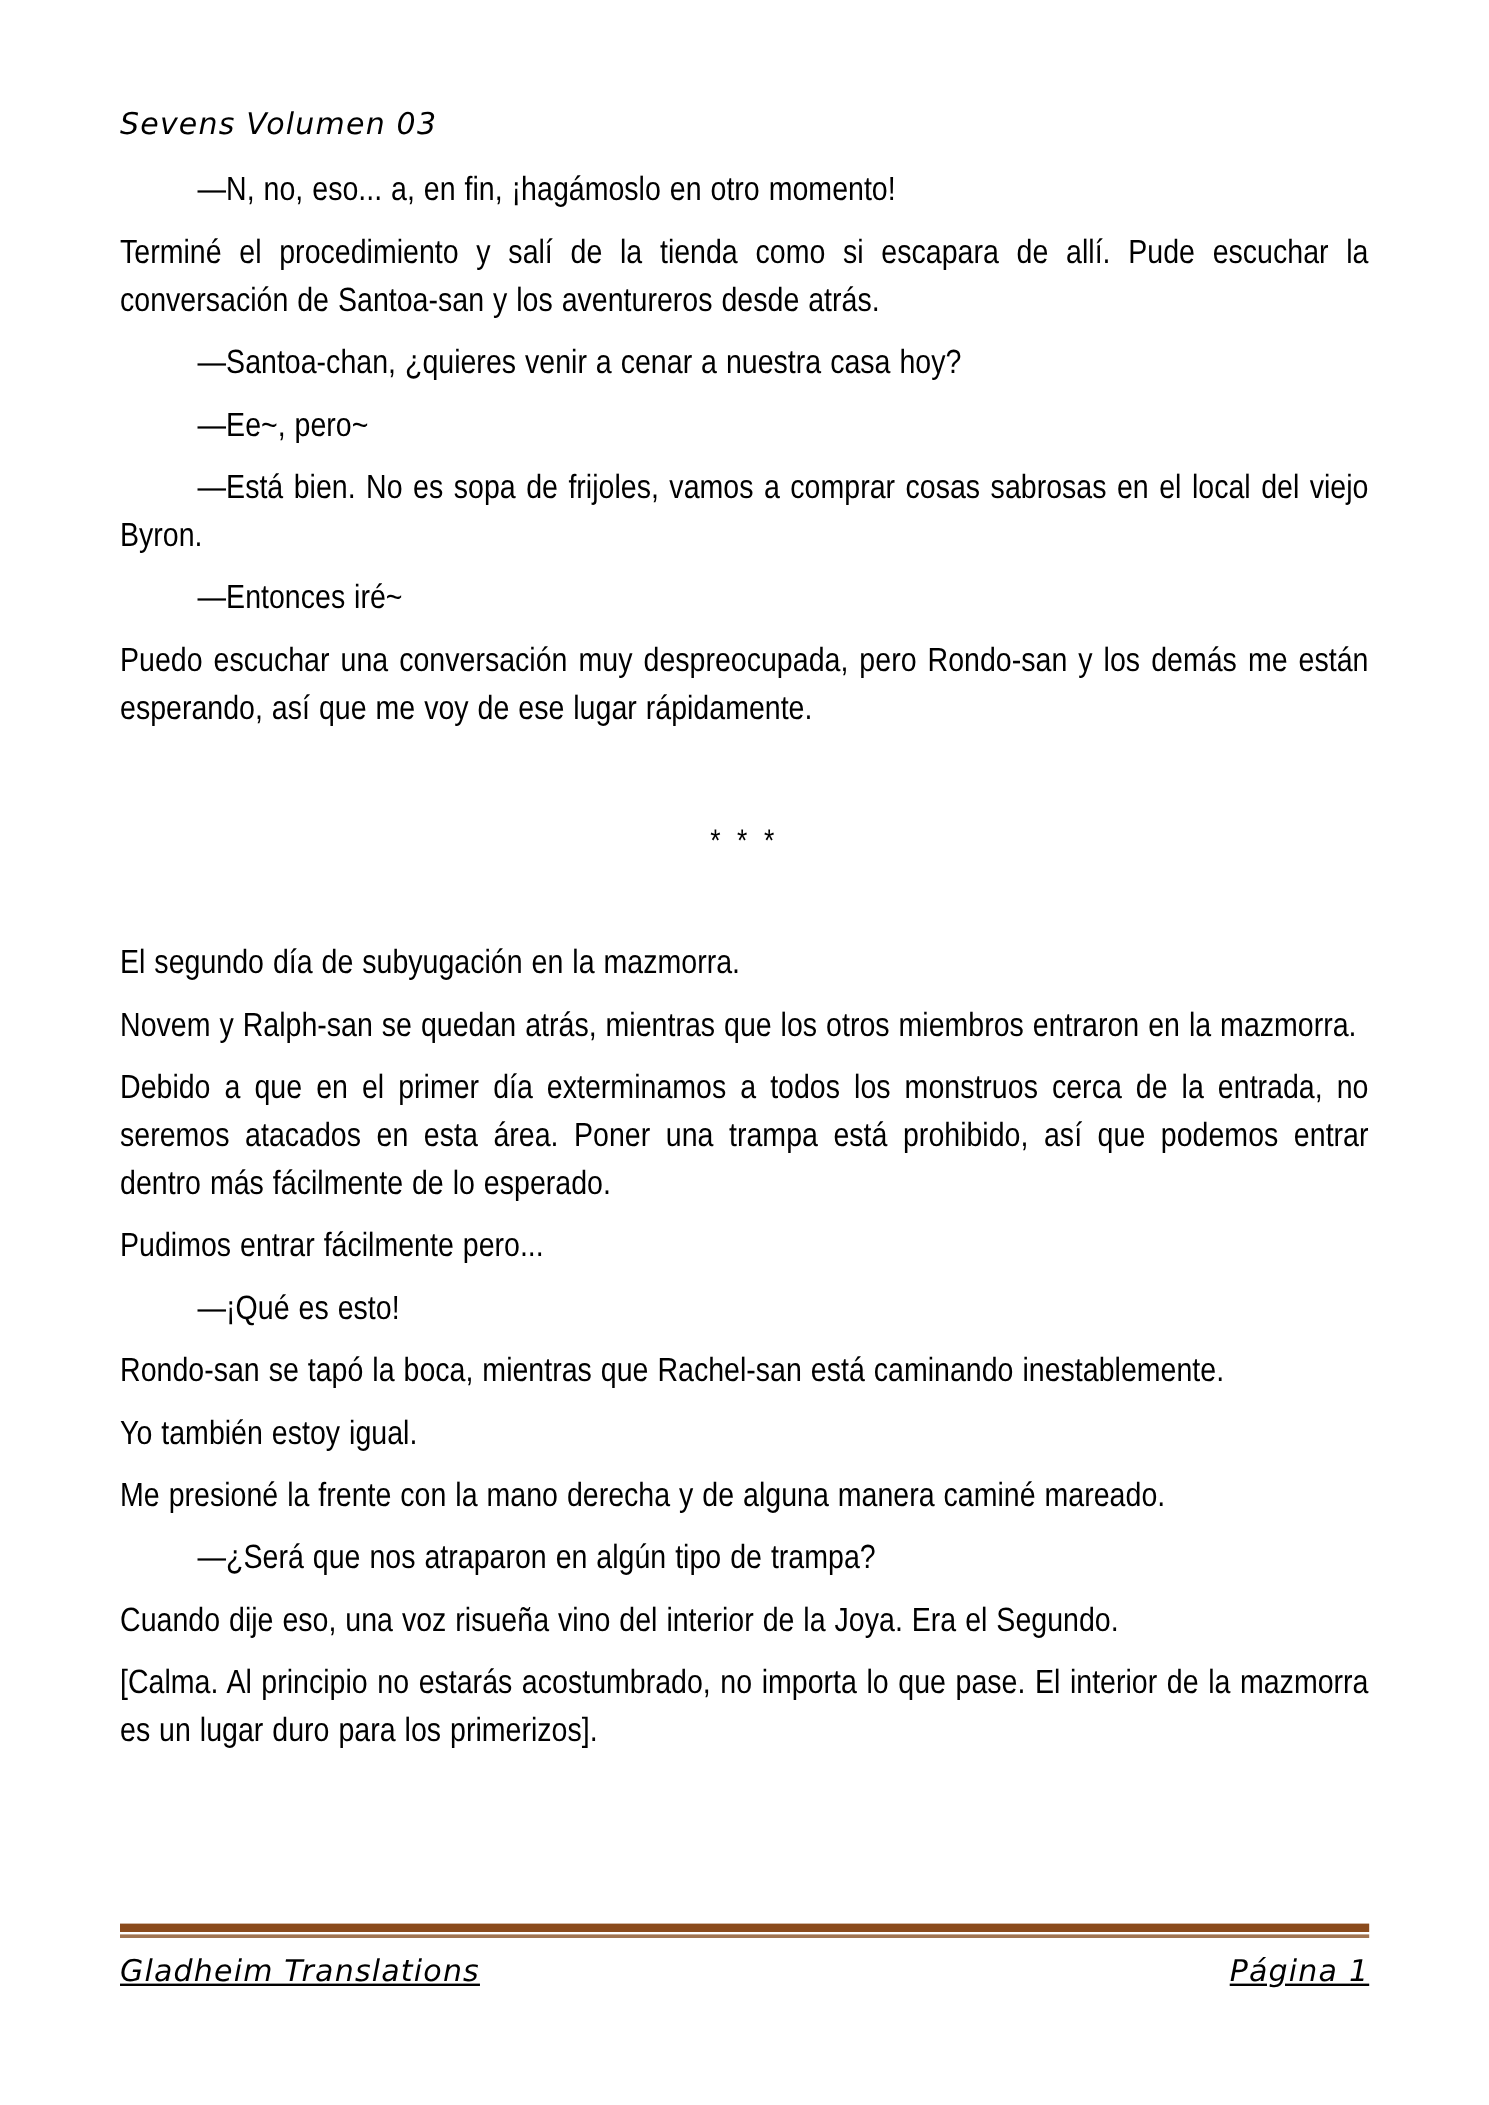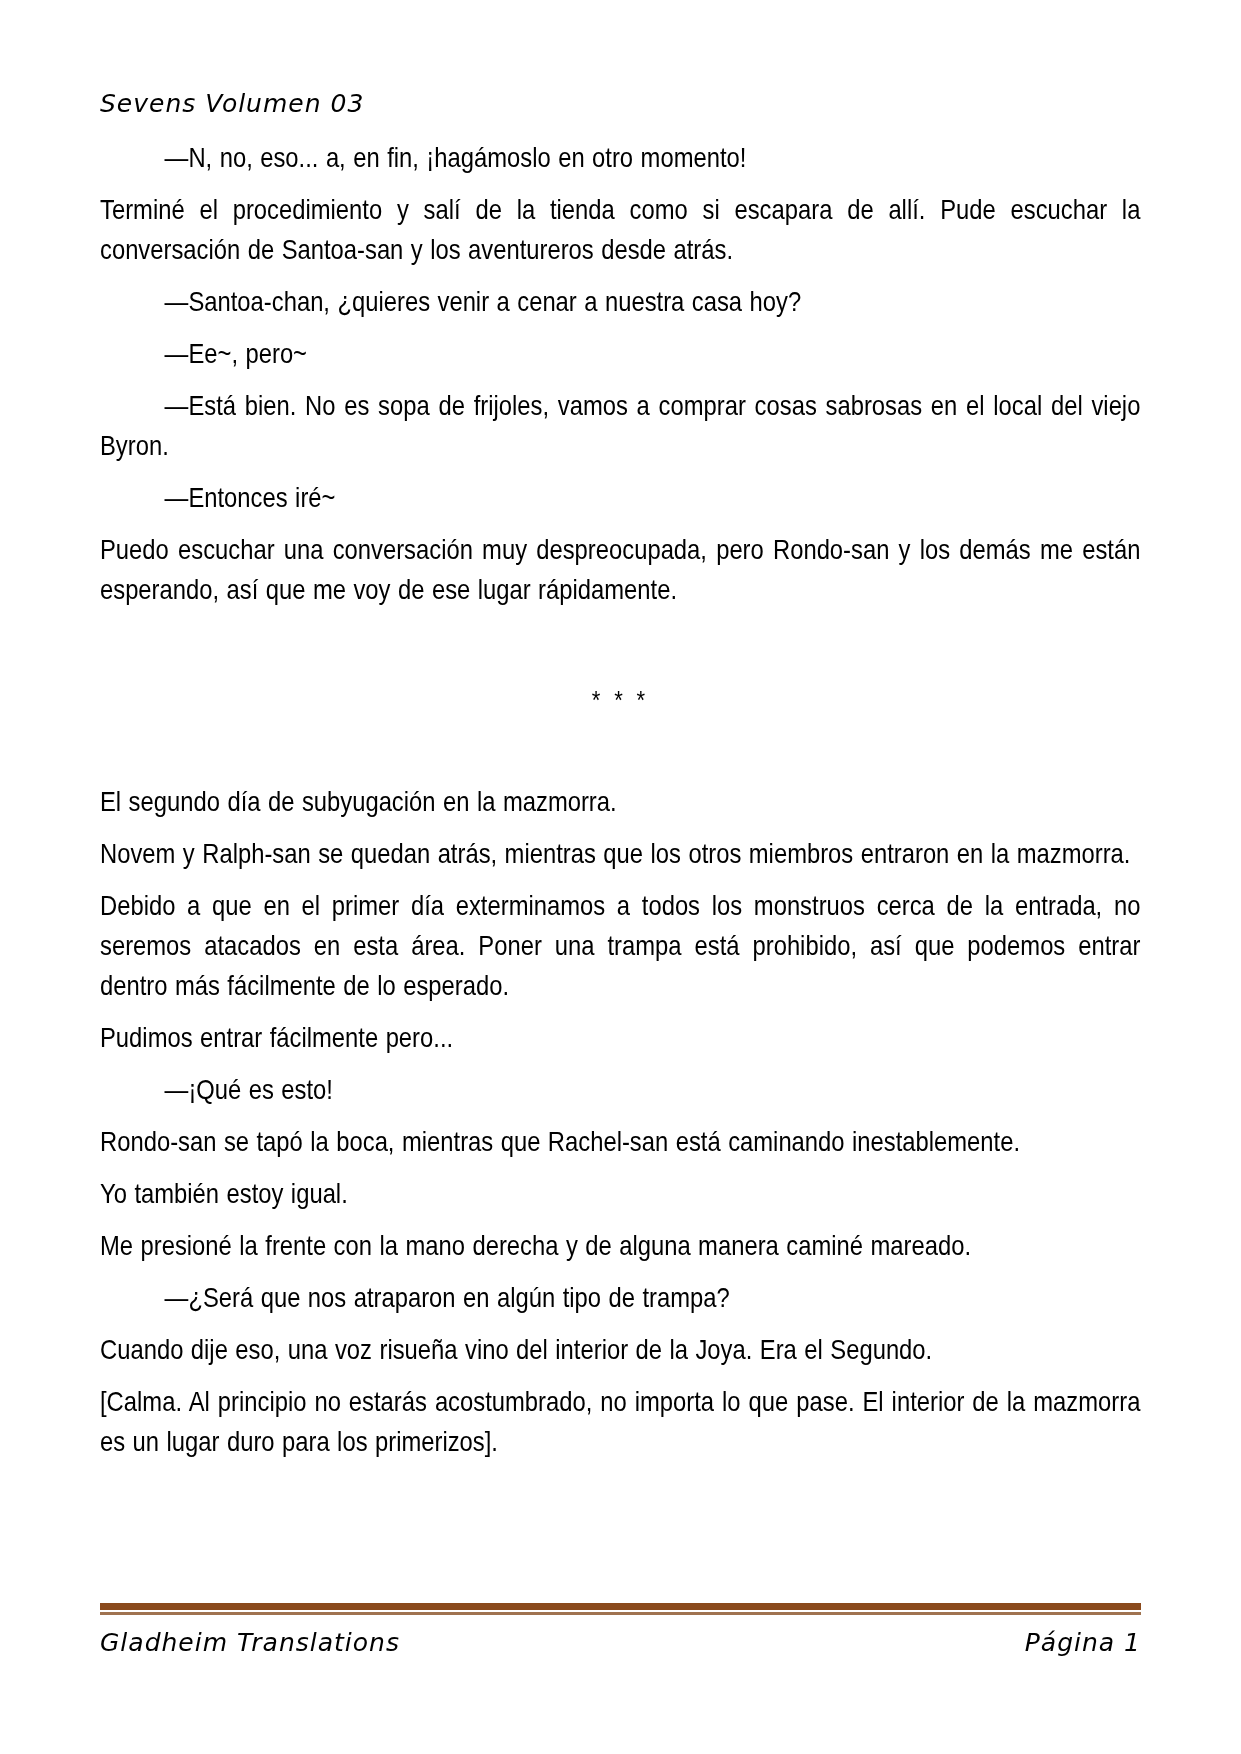--- a/index.html
+++ b/index.html
@@ -54,20 +54,21 @@
     font-size: 26px;
     letter-spacing: 4px;
   }
 
   
   .doc-footer {
     position: absolute;
     left: 100px;
     top: 1603px;
     width: 1041px;
+    text-decoration: underline;
   }
   .footer-rule-thick {
     height: 7px;
     width: 100%;
   }
   .footer-rule-thin {
     height: 3px;
     width: 100%;
     margin-top: 2px;
   }

